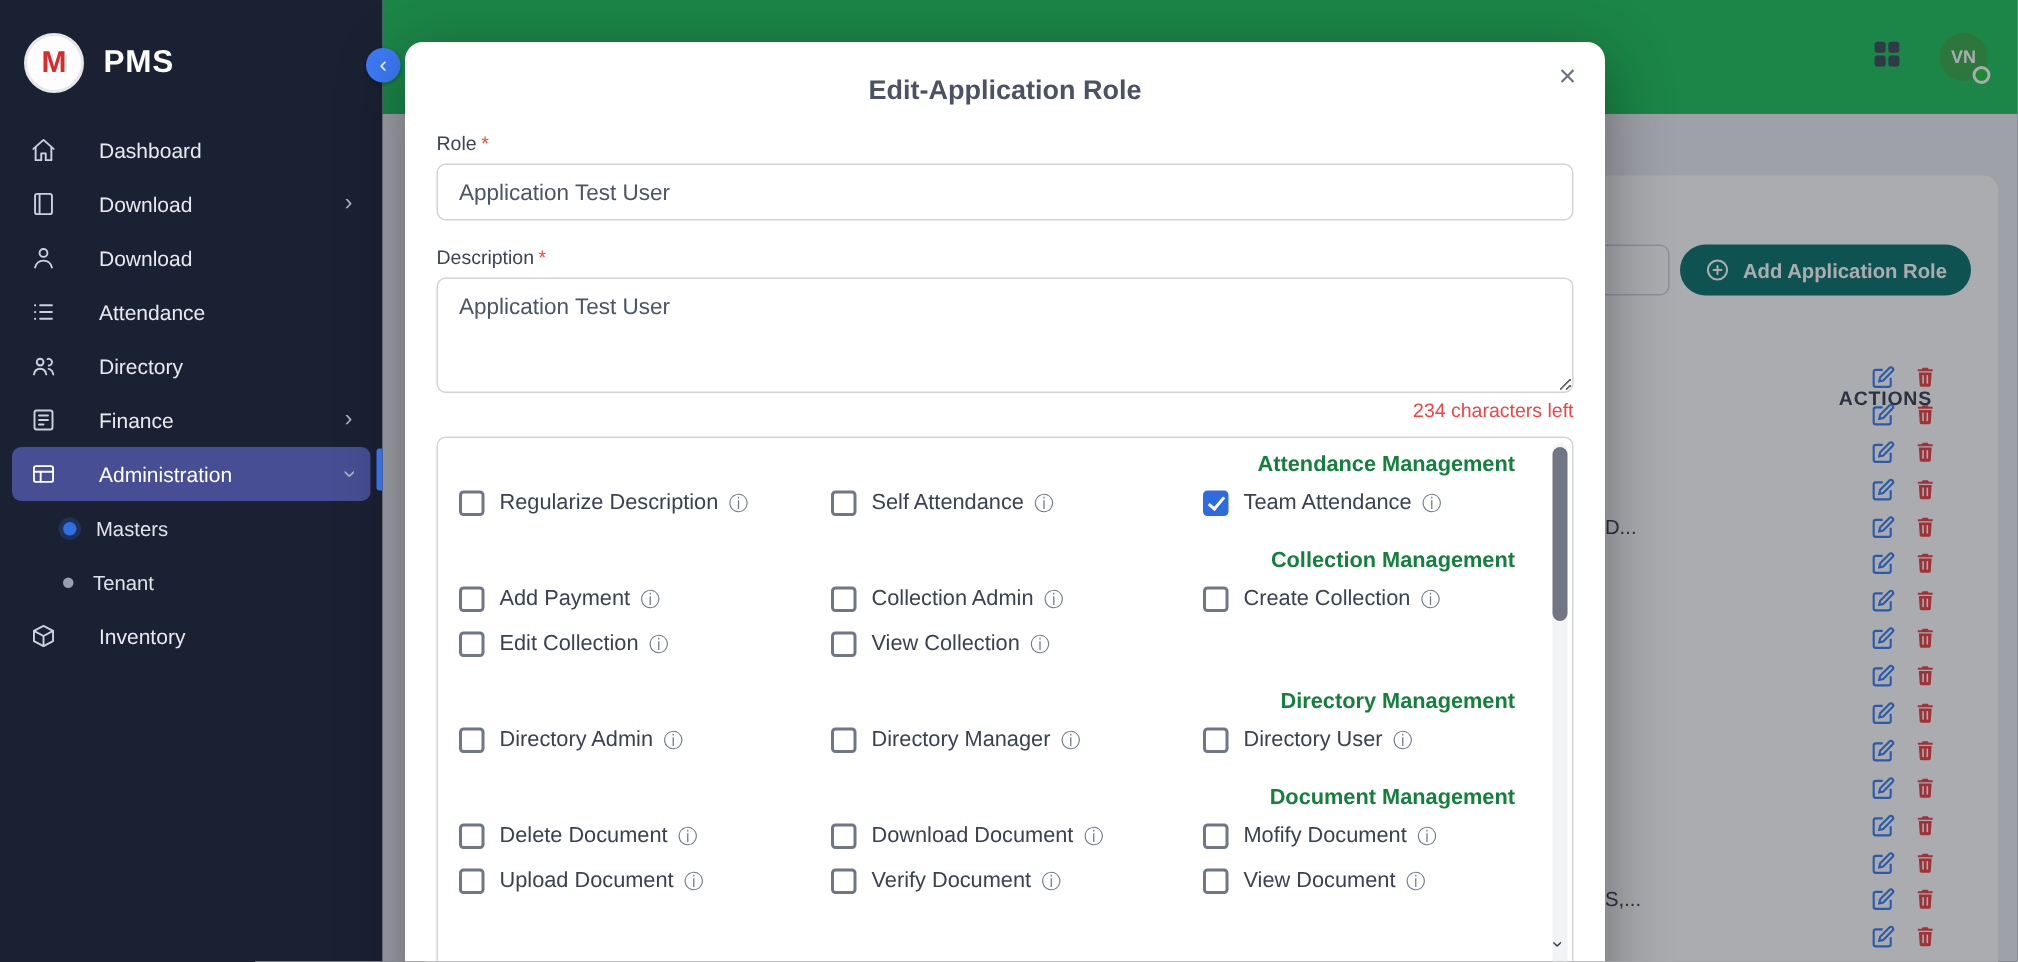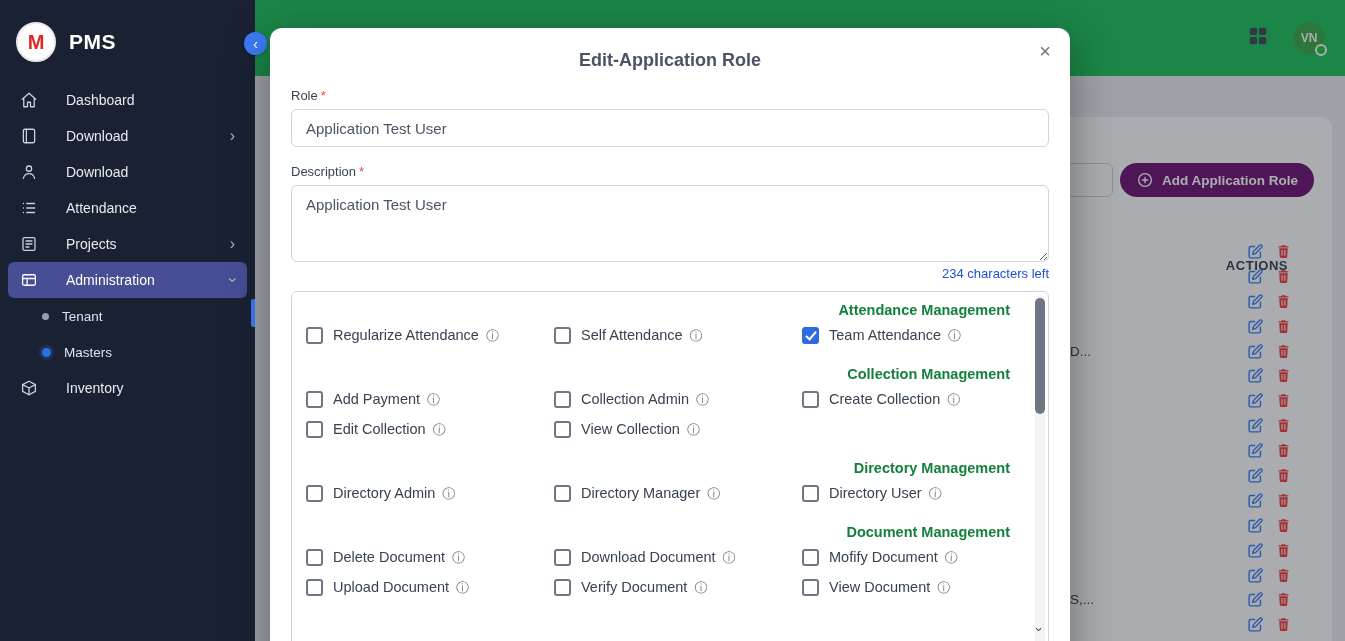--- a/index.html
+++ b/index.html
@@ -28,39 +28,39 @@
   
   .topbar { position:absolute; left:255px; top:0; right:0; height:76px; background:#22c55e; z-index:10; display:flex; align-items:center; justify-content:flex-end; gap:24px; padding-right:20px; }
   .grid-icon svg { width:22px; height:22px; fill:#444d5c; }
   .avatar { position:relative; width:32px; height:32px; border-radius:50%; background:#3eae4f; color:#fff; font-size:12px; font-weight:700; display:flex; align-items:center; justify-content:center; cursor:pointer; }
   .avatar-dot { position:absolute; right:-2px; bottom:-2px; width:12px; height:12px; border-radius:50%; background:#27c840; border:2px solid #fff; }
 
   
   .content { position:absolute; left:255px; top:76px; right:0; bottom:0; background:#edeff3; z-index:10; }
   .card { position:absolute; left:28px; top:41px; right:13px; bottom:-12px; background:#ffffff; border-radius:10px; }
   .search-box { position:absolute; left:637px; top:46px; width:193px; height:34px; border:1px solid #cfd4db; border-radius:6px; background:#fff; padding:0 10px; font-size:14px; color:#4b5563; }
-  .add-btn { position:absolute; left:837px; top:46px; height:34px; padding:0 16px; display:flex; align-items:center; gap:8px; background:#701a75; color:#ffffff; border:none; border-radius:17px; font-size:13.5px; font-weight:600; cursor:pointer; font-family:inherit; }
+  .add-btn { position:absolute; left:837px; top:46px; height:34px; padding:0 16px; display:flex; align-items:center; gap:8px; background:#0f766e; color:#ffffff; border:none; border-radius:17px; font-size:13.5px; font-weight:600; cursor:pointer; font-family:inherit; }
   .add-btn svg { width:18px; height:18px; fill:none; stroke:#fff; stroke-width:1.8; stroke-linecap:round; }
   .actions-head { position:absolute; right:44px; top:97px; font-size:13px; font-weight:700; color:#3b4453; letter-spacing:.04em;margin-top:44px; }
   .bg-rows { position:absolute; right:40px; top:122px; width:222px; }
   .bg-row { display:flex; align-items:center; height:24.9px; gap:10px; }
   .bg-row-text { flex:1; font-size:13.5px; color:#3b4453; white-space:nowrap; overflow:hidden; }
   .ic-btn { width:18px; height:18px; display:flex; align-items:center; justify-content:center; background:none; border:none; padding:0; cursor:pointer; flex:none; }
   .ic-btn svg { width:17px; height:17px; }
 
   
   .overlay { position:absolute; left:255px; top:0; right:0; bottom:0; background:rgba(13,17,28,.35); z-index:50; }
   .modal { position:absolute; left:270px; top:28px; width:800px; height:648px; background:#ffffff; border-radius:12px; z-index:60; box-shadow:0 12px 44px rgba(0,0,0,.38); padding:0 21px; }
   .modal-title { margin-top:22px; text-align:center; font-size:18px; font-weight:700; color:#4a5263; }
   .close-btn { position:absolute; right:10px; top:8px; width:30px; height:30px; background:none; border:none; font-size:20px; color:#6b7280; cursor:pointer; }
   .field-label { margin:17px 0 6px; font-size:13px; color:#3b4453; }
   .req { color:#ef4444; margin-left:3px; }
   .text-input { width:100%; height:38px; border:1px solid #cfd4db; border-radius:6px; padding:0 14px; font-size:15px; color:#4b5563; font-family:inherit; background:#fff; }
   .textarea { display:block; width:100%; height:77px; border:1px solid #cfd4db; border-radius:6px; padding:10px 14px; font-size:15px; color:#4b5563; font-family:inherit; background:#fff; }
-  .char-count { margin-top:4px; text-align:right; font-size:13px; color:#1d4ed8; }
+  .char-count { margin-top:4px; text-align:right; font-size:13px; color:#ef4444; }
   .perm-box { position:relative; margin-top:10px; height:392px; border:1px solid #cfd4db; border-radius:6px; padding:10px 38px 10px 14px; overflow:hidden; }
   .group-title { font-size:14.5px; font-weight:700; color:#15803d; margin:16px 0 2px;text-align:right; }
   .perm-group:first-child .group-title { margin-top:0; }
   .perm-grid { display:grid; grid-template-columns:248px 248px auto; }
   .perm { display:flex; align-items:center; height:30px; cursor:pointer; }
   .cb { width:17px; height:17px; border:2px solid #6f7785; border-radius:3px; margin-right:10px; flex:none; position:relative; background:#fff; }
   .cb.checked { background:#2e6be0; border-color:#2e6be0; }
   .cb.checked::after { content:""; position:absolute; left:4px; top:0; width:4px; height:9px; border:solid #fff; border-width:0 2px 2px 0; transform:rotate(40deg); }
   .perm-label { font-size:14.5px; color:#39424f; }
   .info { margin-left:7px; color:#707a89; font-size:13px; line-height:1; cursor:pointer; }
@@ -114,45 +114,56 @@
               <circle cx="4.5" cy="12" r="1" fill="#ccd2dc" stroke="none"></circle>
               <circle cx="4.5" cy="18" r="1" fill="#ccd2dc" stroke="none"></circle>
               <path d="M9 6h10.5M9 12h10.5M9 18h10.5"></path>
             </svg>
           </span>
         <span>Attendance</span>
       </div>
       <div class="nav-item">
         <span class="nicon">
             <svg viewBox="0 0 24 24">
+              <circle cx="9" cy="8.5" r="3"></circle>
+              <path d="M3.5 19.5c.7-3.2 2.9-5 5.5-5s4.8 1.8 5.5 5"></path>
+              <path d="M15.5 5.8a3 3 0 1 1 1.2 5.8"></path>
+              <path d="M16.5 14.6c2.4.5 3.7 2.2 4.2 4.9"></path>
+            </svg>
+          </span>
+        <span>Directory</span>
+      </div>
+      <div class="nav-item">
+        <span class="nicon">
+            <svg viewBox="0 0 24 24">
               <rect x="4" y="3.5" width="16" height="17" rx="2"></rect>
               <path d="M8 8h8M8 12h8M8 16h4"></path>
             </svg>
           </span>
-        <span>Projects</span>
+        <span>Finance</span>
         <span class="chev">›</span>
       </div>
       <div class="nav-item active">
         <span class="nicon">
             <svg viewBox="0 0 24 24">
               <rect x="3.5" y="5" width="17" height="14" rx="2"></rect>
               <path d="M3.5 10h17"></path>
               <path d="M9.5 10v9"></path>
             </svg>
           </span>
         <span>Administration</span>
         <span class="chev down">›</span>
       </div>
       <div class="sub-item">
+        <span class="bullet active"></span>
+        <span>Masters</span>
+      </div>
+      <div class="sub-item">
         <span class="bullet"></span>
         <span>Tenant</span>
-      </div>
-      <div class="sub-item">
-        <span class="bullet active"></span>
-        <span>Masters</span>
       </div>
       <div class="nav-item">
         <span class="nicon">
             <svg viewBox="0 0 24 24">
               <path d="M3.5 7.5 12 3l8.5 4.5v9L12 21l-8.5-4.5z"></path>
               <path d="M3.5 7.5 12 12l8.5-4.5M12 12v9"></path>
             </svg>
           </span>
         <span>Inventory</span>
       </div>
@@ -480,21 +491,21 @@
     <textarea class="textarea" style="">Application Test User</textarea>
     <div class="char-count">234 characters left</div>
 
     <div class="perm-box">
 
       <div class="perm-group">
         <div class="group-title">Attendance Management</div>
         <div class="perm-grid">
           <label class="perm">
             <span class="cb"></span>
-            <span class="perm-label">Regularize Attendance</span>
+            <span class="perm-label">Regularize Description</span>
             <span class="info">ⓘ</span>
           </label>
           <label class="perm">
             <span class="cb"></span>
             <span class="perm-label">Self Attendance</span>
             <span class="info">ⓘ</span>
           </label>
           <label class="perm">
             <span class="cb checked"></span>
             <span class="perm-label">Team Attendance</span>

